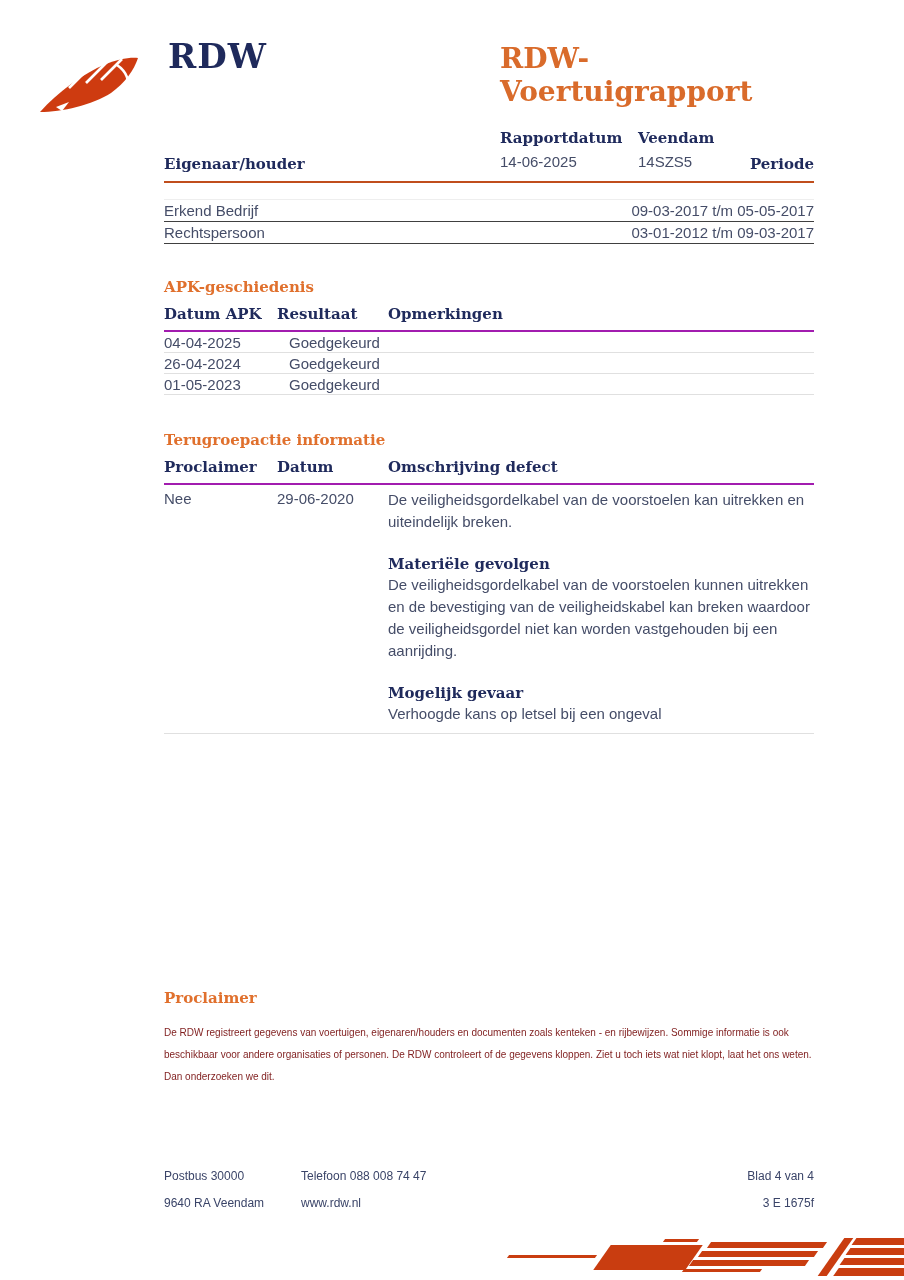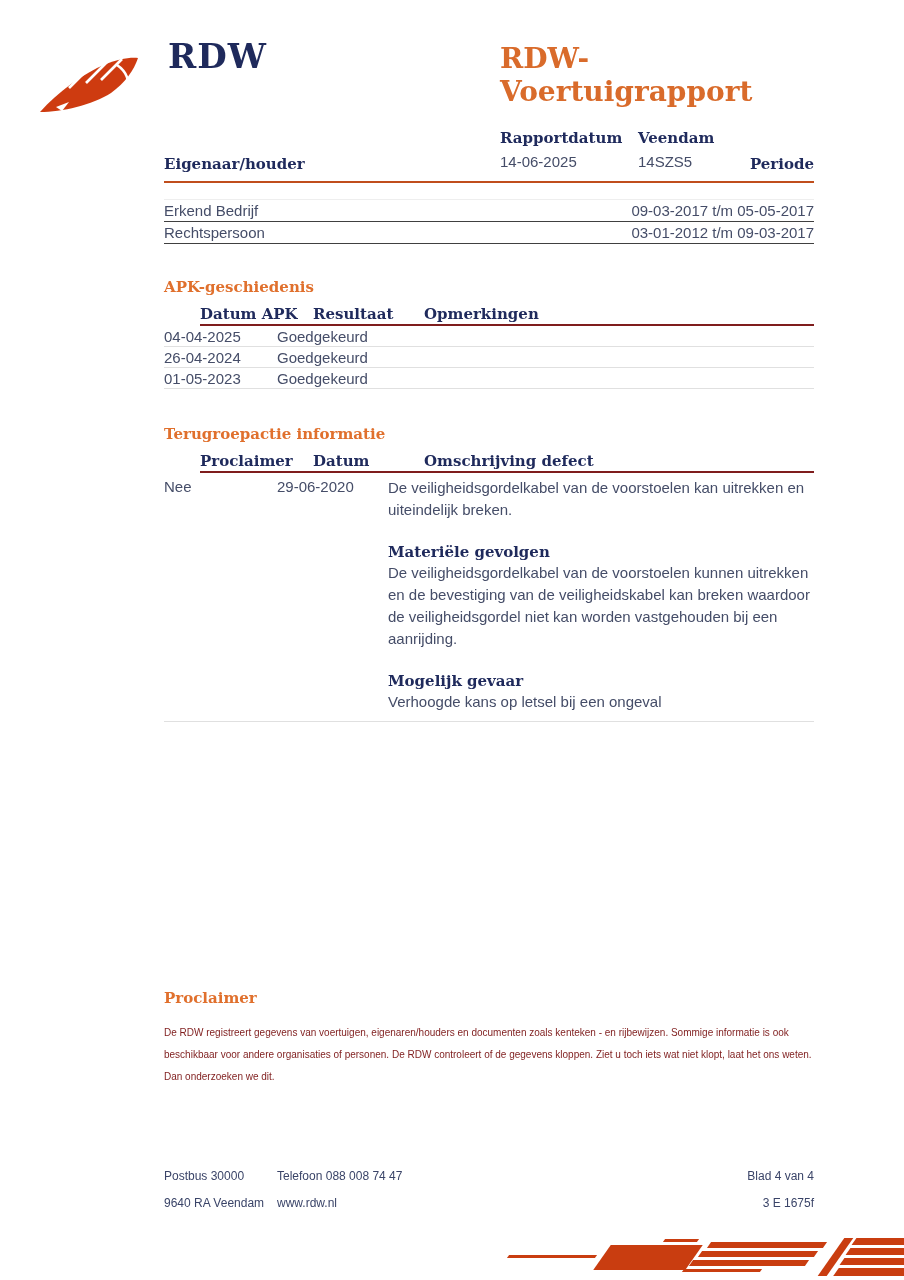--- a/index.html
+++ b/index.html
@@ -59,27 +59,27 @@
     height: 22px; border-bottom: 1px solid #404040;
     font-size: 15px; color: #454D68;
   }
 
   .apk-section { margin-top: 34px; }
   .recall-section { margin-top: 36px; }
   .section-heading-row { margin-bottom: 9px; }
 
   .grid-head {
     display: grid; grid-template-columns: 113px 111px 1fr;
-    padding-bottom: 1px; border-bottom: 2px solid #7f1d1d; margin-left: 36px;
+    padding-bottom: 7px; border-bottom: 2px solid #a21caf;
   }
   .grid-row {
     display: grid; grid-template-columns: 113px 111px 1fr;
     align-items: center; min-height: 21px; padding: 0.5px 0;
     border-bottom: 1px solid #E0E0E0;
-    font-size: 15px; color: #454D68;
+    font-size: 15px; color: #454D68; gap: 12px;
   }
   .recall-row {
     display: grid; grid-template-columns: 113px 111px 1fr;
     padding-top: 4px; padding-bottom: 8px;
     border-bottom: 1px solid #E0E0E0;
     font-size: 15px; color: #454D68;
   }
   .recall-row .cell-top { padding-top: 1px; }
   .recall-detail p { line-height: 22px; }
   .sub-heading {
@@ -89,21 +89,21 @@
   }
 
   
   .proclaimer { position: absolute; left: 164px; top: 989px; width: 652px; }
   .proclaimer p { margin-top: 15px; font-size: 10px; line-height: 22px; color: #7f1d1d; }
 
   
   .footer { position: absolute; left: 164px; top: 1169px; width: 650px; font-size: 12px; color: #3A4468; }
   .footer-row { display: flex; margin-bottom: 13px; }
   .footer-col1 { width: 113px; }
-  .footer-col2 { flex: 1; }
+  .footer-col2 { flex: 1; margin-left: 24px; }
   .footer-col3 { text-align: right; }
 
   
   .bgfx { position: absolute; right: 0; bottom: 0; width: 400px; height: 48px; }
   .bgfx i {
     position: absolute; display: block;
     background: #C93D10;
     transform: skewX(-35deg);
   }
 </style>

